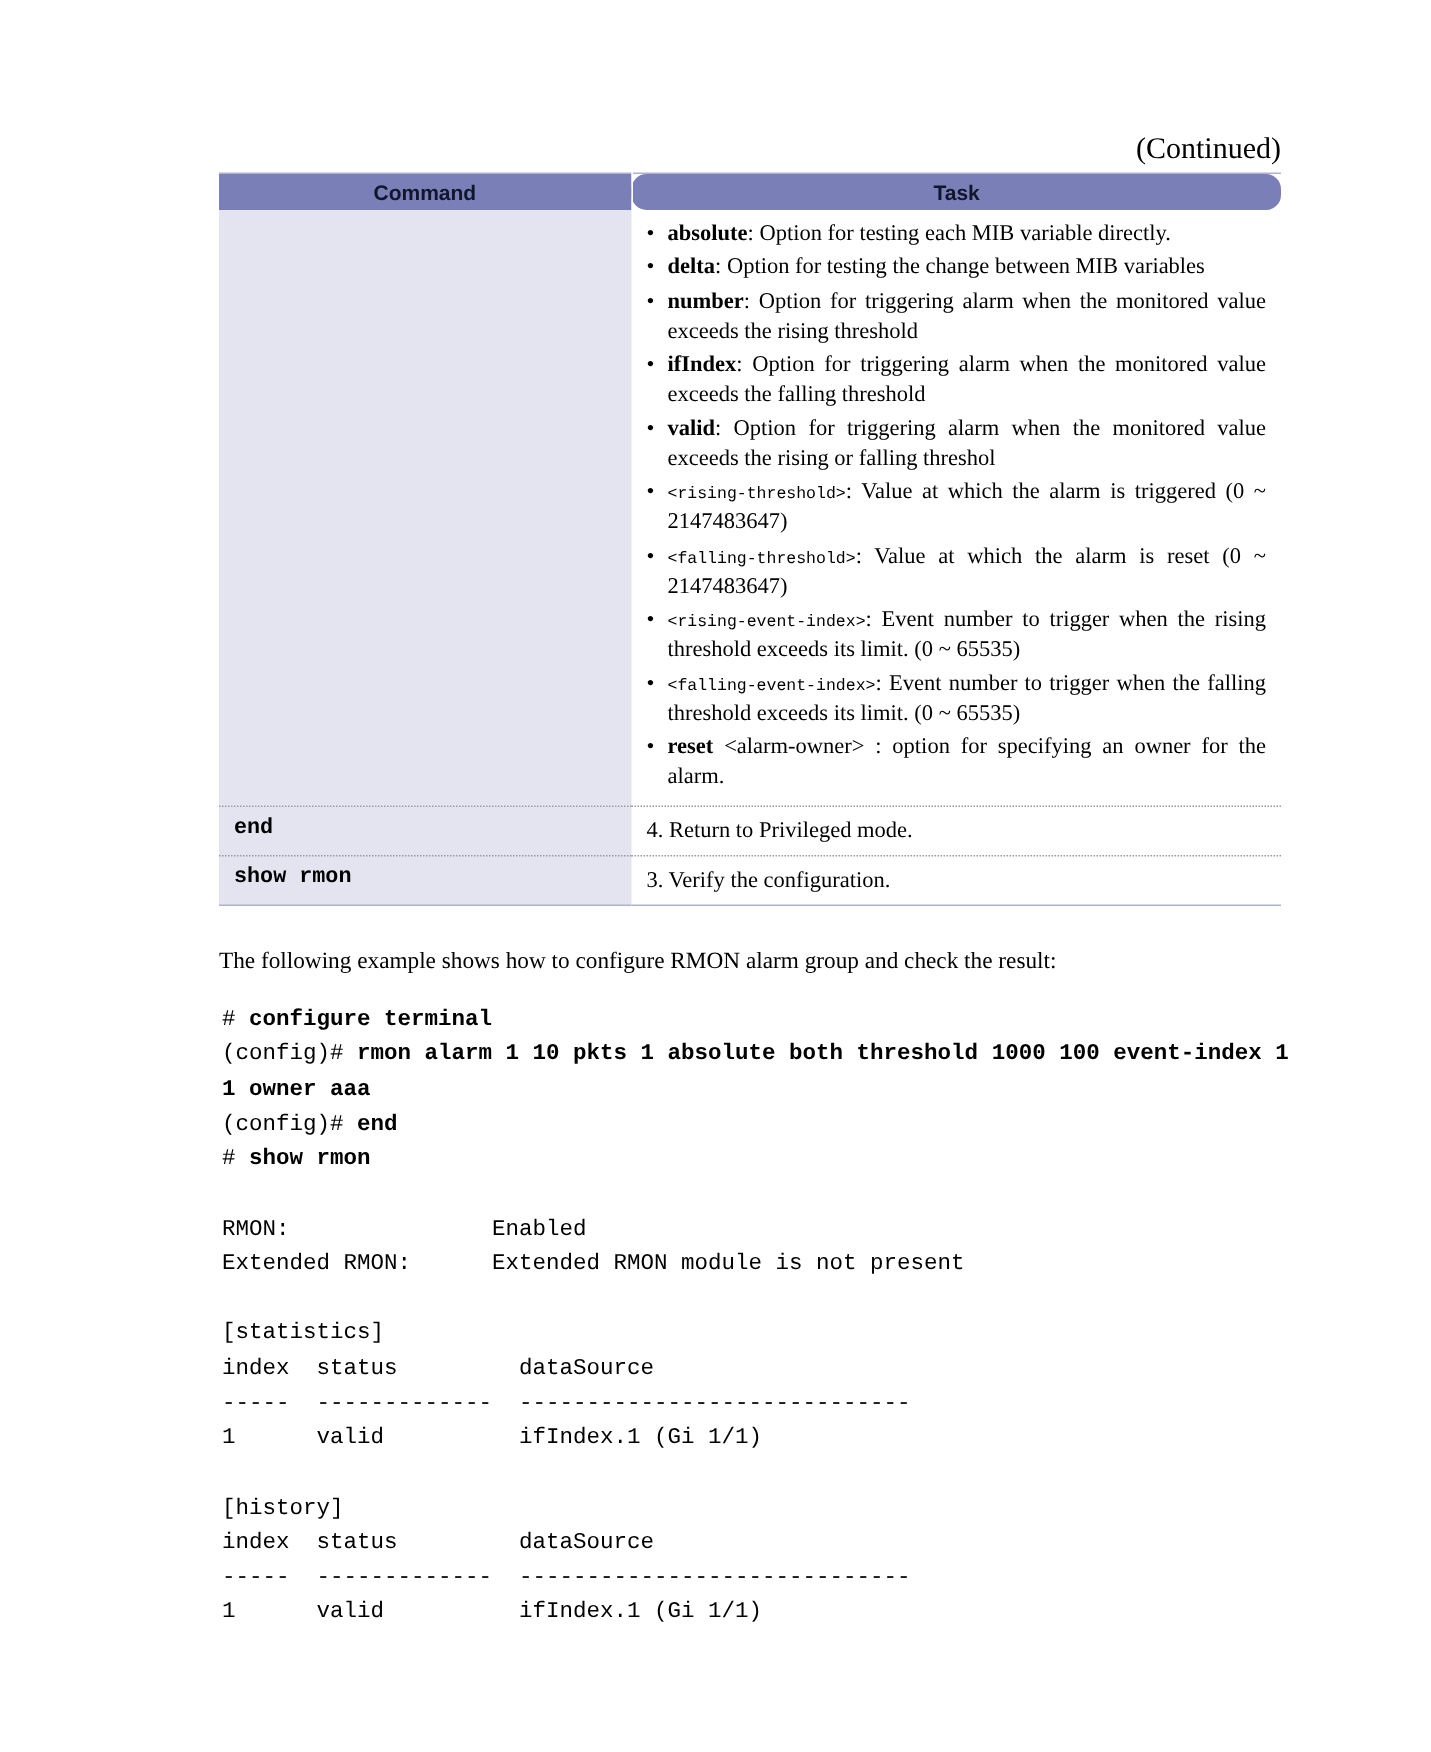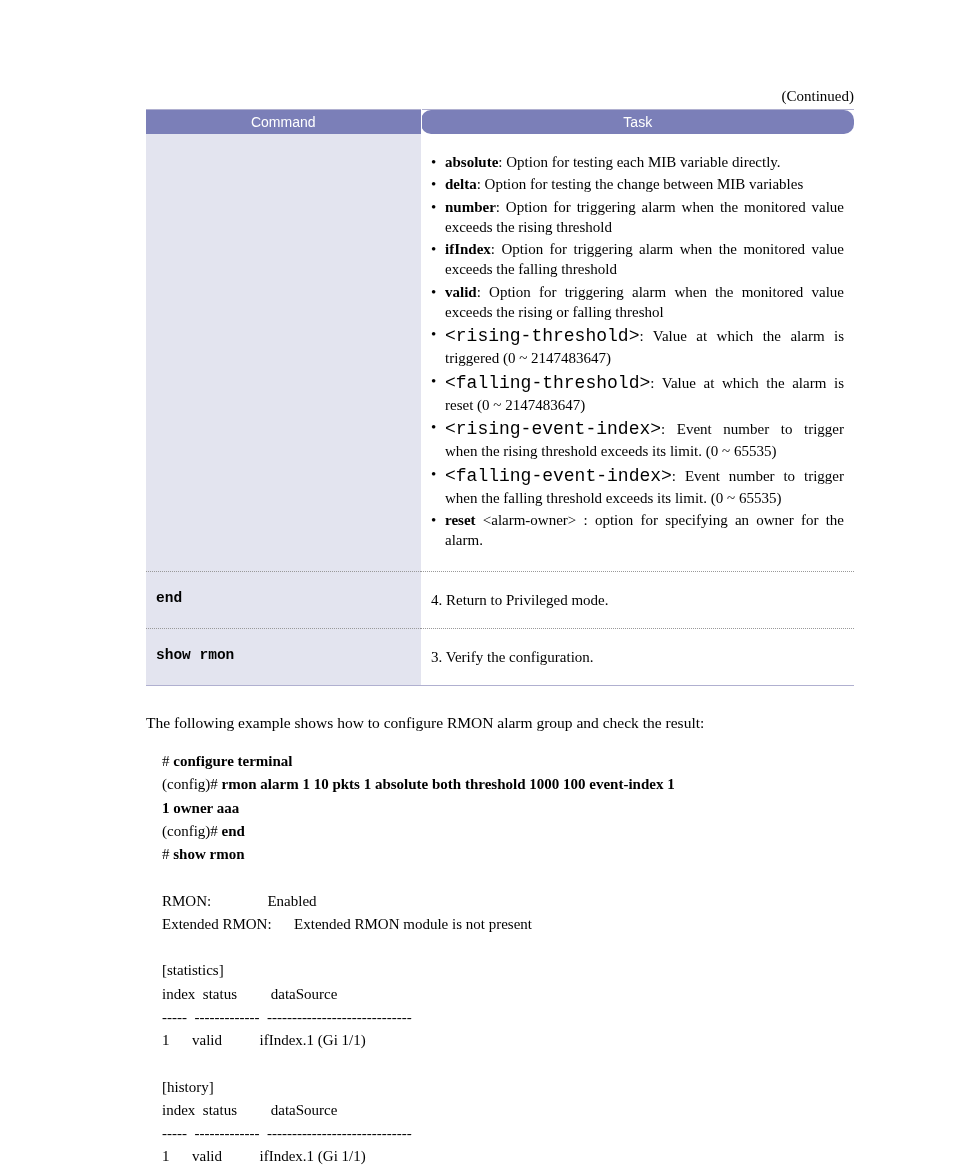--- a/index.html
+++ b/index.html
@@ -10,42 +10,42 @@
     color: #000;
     background: #fff;
     width: 954px;
   }
   .page {
     padding: 88px 100px 40px 146px;
   }
   .continued {
     text-align: right;
     margin-bottom: 4px;
-    font-size: 15px;
+    font-size: 20px;
   }
   table.cmd {
     width: 100%;
     border-collapse: collapse;
     border-top: 1px solid #b0b0d0;
     border-bottom: 1px solid #b0b0d0;
   }
   table.cmd th {
     background: #7b7fb8;
-    color: #ffffff;
+    color: #0f172a;
     font-family: Arial, sans-serif;
-    font-weight: normal;
+    font-weight: bold;
     font-size: 14px;
     padding: 4px 12px;
     text-align: center;
     border-right: 1px solid #fff;
   }
   table.cmd th:last-child { border-right: none; border-radius: 10px; }
   table.cmd td {
     vertical-align: top;
-    padding: 18px 10px;
+    padding: 6px 10px;
     border-bottom: 1px dotted #999;
   }
   table.cmd tr:last-child td { border-bottom: none; }
   table.cmd td.cmdcol {
     background: #e3e4ef;
     font-family: 'Courier New', monospace;
     font-weight: bold;
     font-size: 14.5px;
     width: 255px;
   }
@@ -61,31 +61,31 @@
     margin-bottom: 2px;
     text-align: justify;
   }
   .bullets li::before {
     content: "•";
     position: absolute;
     left: 0;
     top: 0;
   }
   .btext b, .btext strong { font-weight: bold; }
-  .btext .mono { font-family: 'Courier New', monospace; font-size: 18px; }
+  .btext .mono { font-family: 'Courier New', monospace; font-size: 11px; }
   .para {
     margin: 28px 0 16px 0;
     font-size: 15.5px;
   }
   pre.terminal {
-    font-family: Liberation Serif, serif;
+    font-family: Liberation Mono, monospace;
     font-size: 15px;
     line-height: 1.55;
     white-space: pre;
-    margin: 18px 0 0 16px;
+    margin: 18px 0 0 2px;
   }
   pre.terminal .b { font-weight: bold; }
 </style>
 </head>
 <body>
 
 <div class="page">
 
   <div class="continued">(Continued)</div>
 

